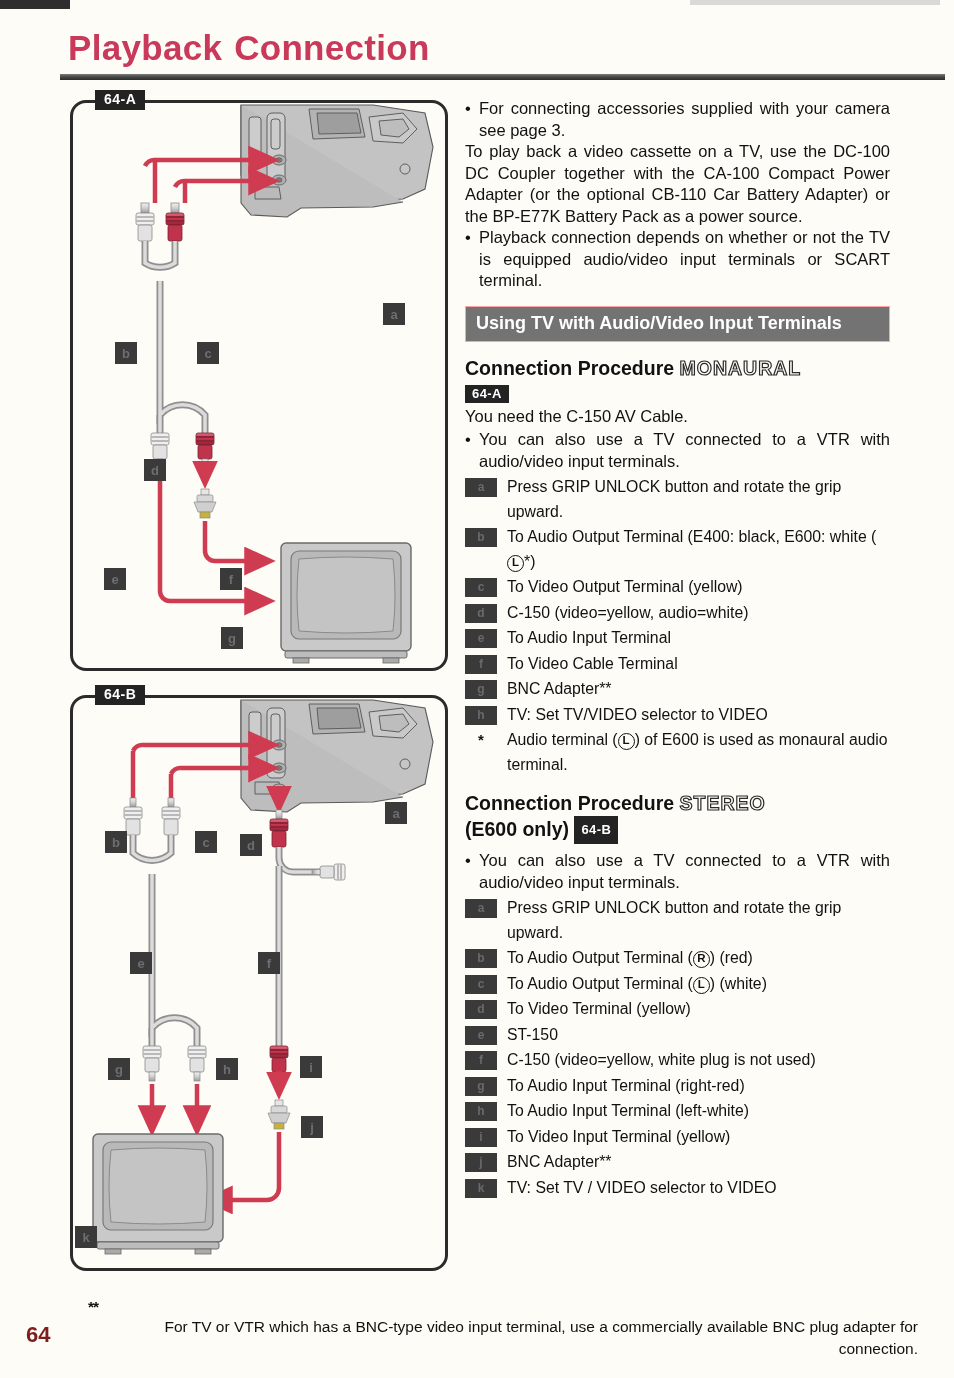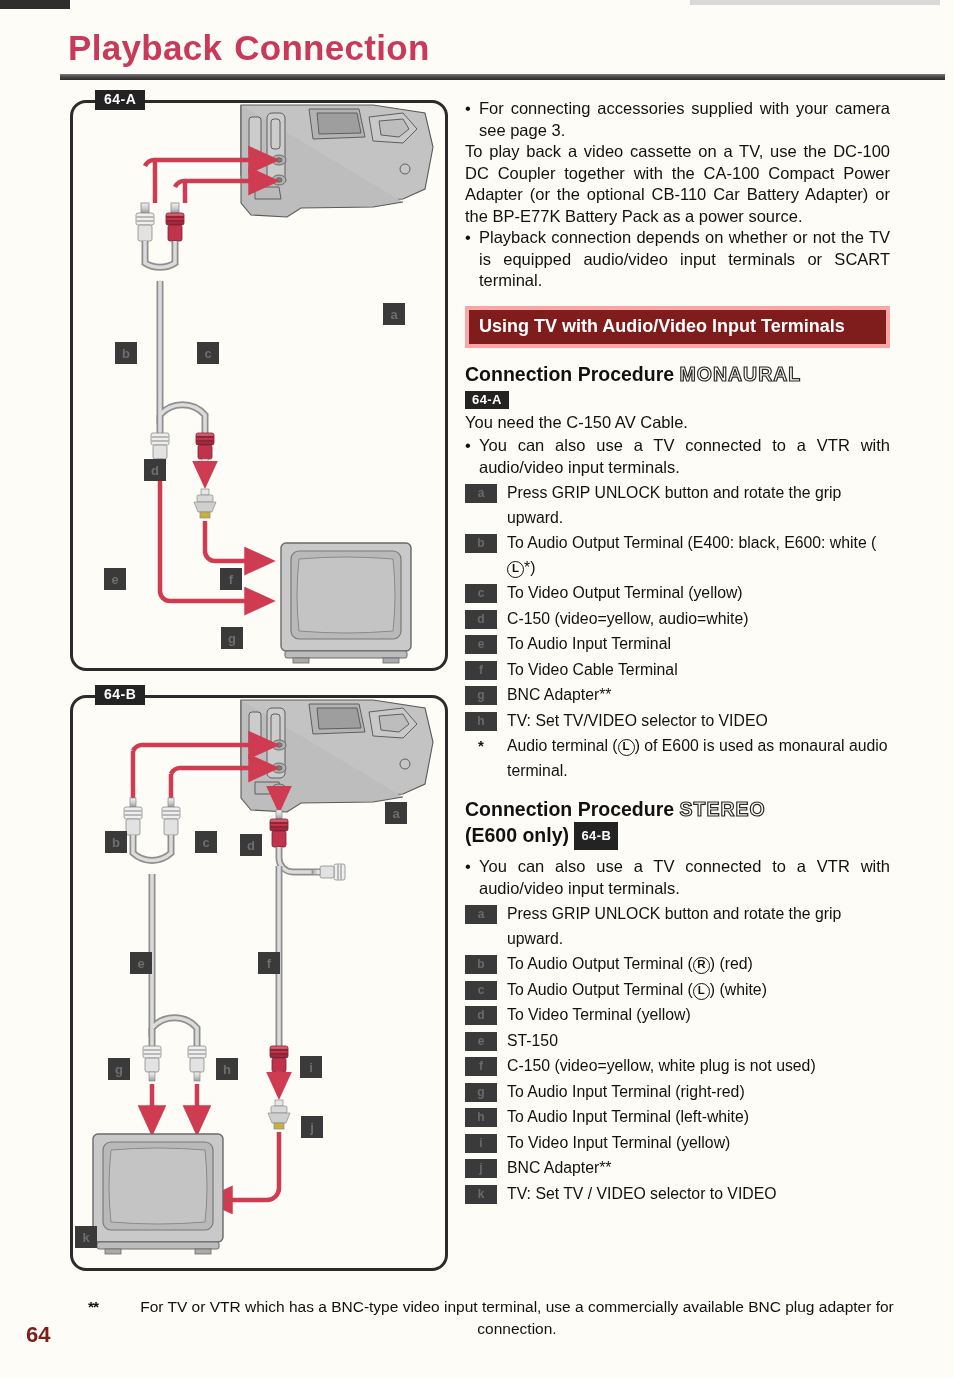--- a/index.html
+++ b/index.html
@@ -76,27 +76,27 @@
     color:#111;
   }
   .bullet-row{
     display:flex;font-size:16.5px;line-height:21.5px;color:#111;
   }
   .bullet-row .dot{width:14px;flex:0 0 14px;text-align:left;}
   .bullet-row .txt{flex:1;text-align:justify;}
 
   .band{
     margin-top:14px;
-    background:#7f1d1d;
+    background:#737373;
     color:#ffffff;
     font-size:18px;
     font-weight:bold;
     line-height:22px;
     padding:5px 10px 7px 10px;
-    border:4px solid #fca5a5;
+    border:1px solid #fca5a5;
   }
 
   .proc-head{
     margin-top:14px;
     font-size:19.5px;font-weight:bold;line-height:25px;
     color:#111;
   }
   .proc-head .outline{
     font-weight:bold;
     color:#fdfcf6;
@@ -150,21 +150,21 @@
     font-weight:bold;
     vertical-align:1px;
   }
 
   
   .footnote{
     position:absolute;left:88px;top:1296px;width:830px;
     font-size:15.5px;line-height:22px;color:#111;
   }
   .footnote .fn-mark{position:absolute;left:0;top:0;font-weight:bold;letter-spacing:-1px;}
-  .footnote .fn-body{margin-left:28px;text-align:center;}
+  .footnote .fn-body{margin-left:28px;text-align:right;margin-top:20px;}
   .pageno{
     position:absolute;left:26px;top:1322px;
     font-size:22px;font-weight:bold;color:#7f1d1d;
   }
 </style>
 </head>
 <body>
 
 <div class="page">
 

